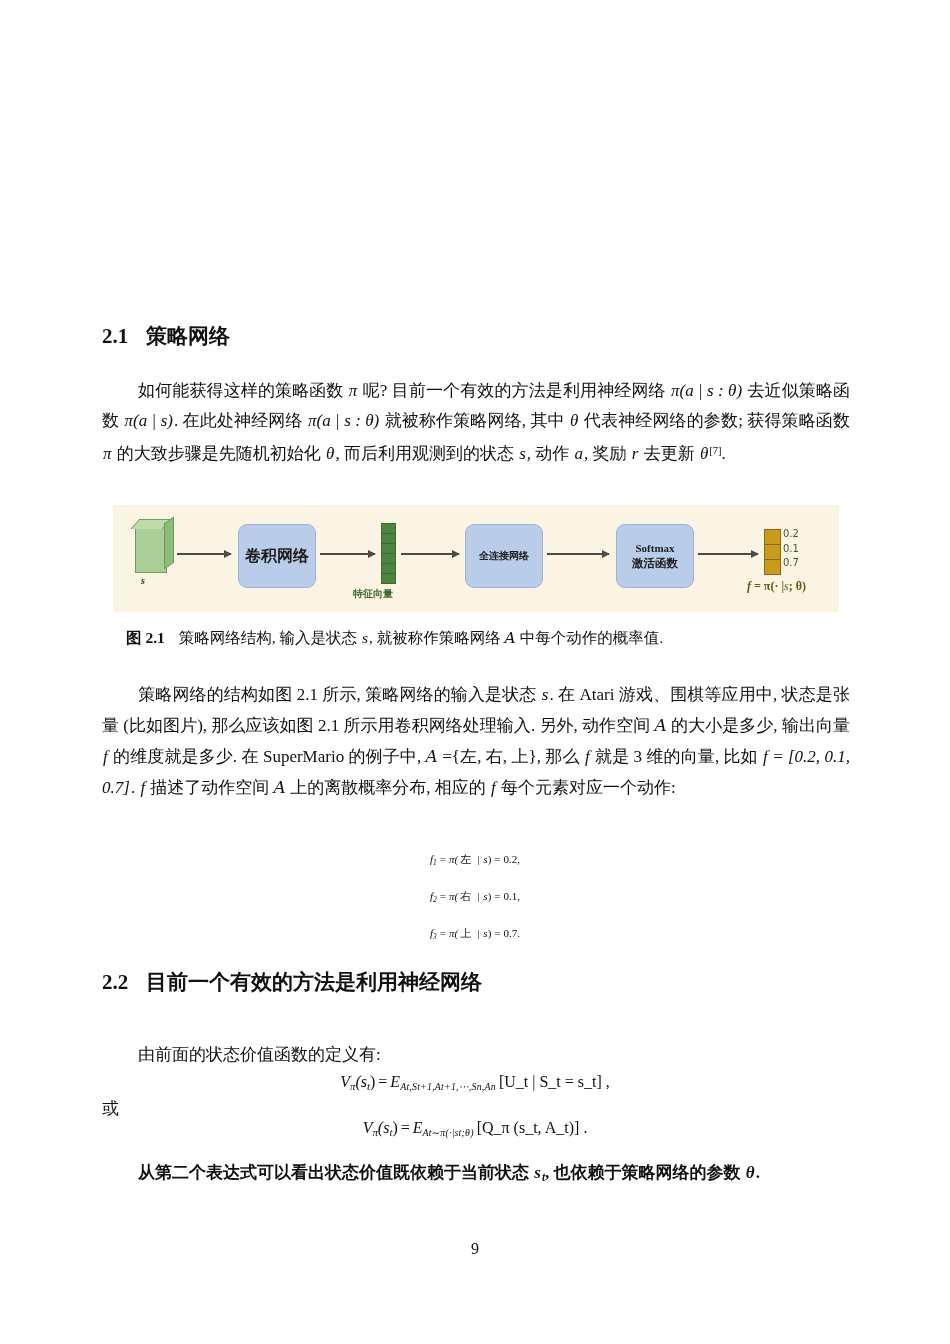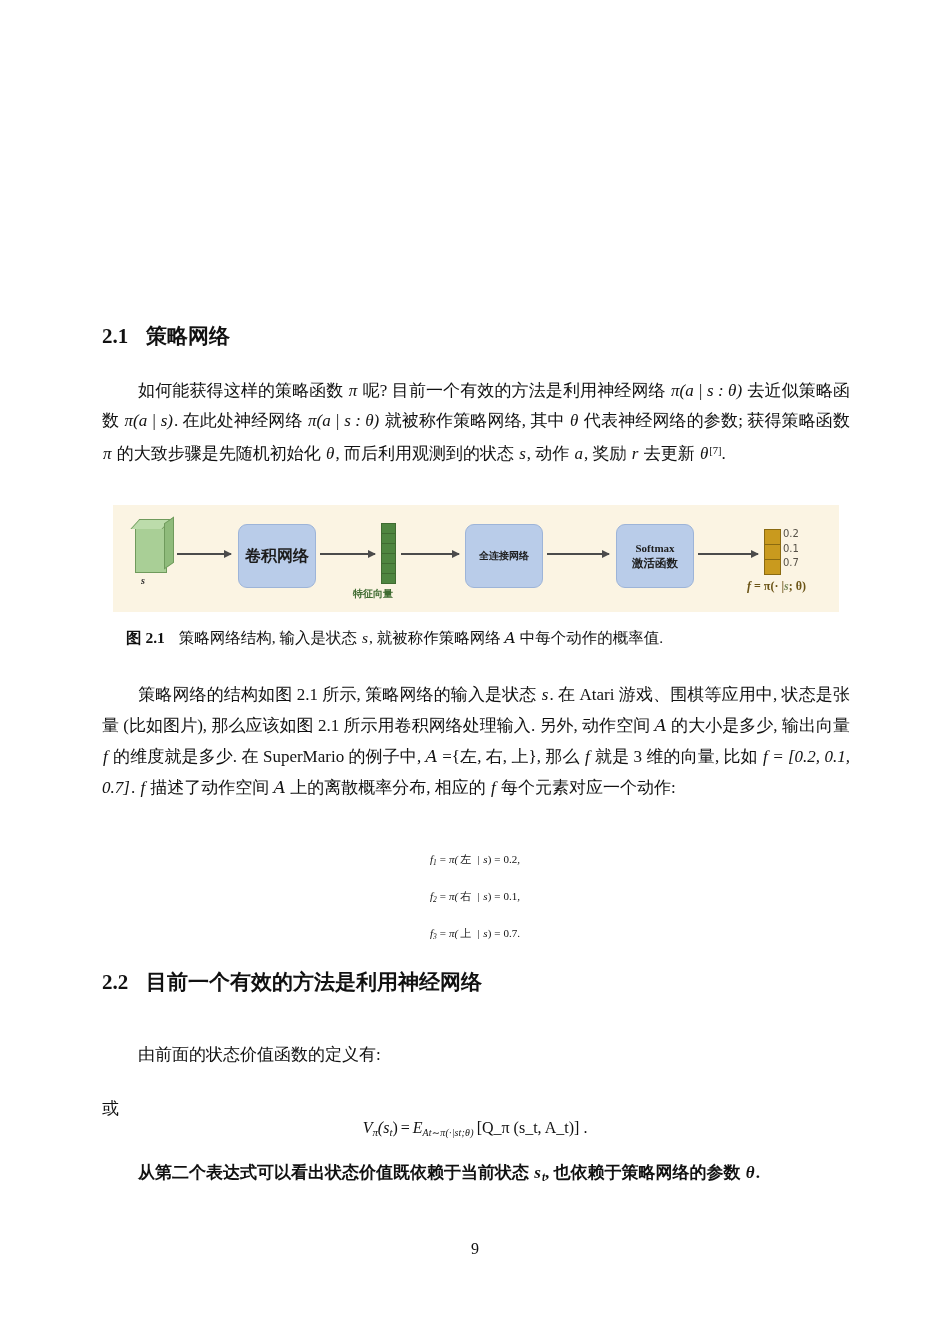--- a/index.html
+++ b/index.html
@@ -391,20 +391,25 @@
   </div>
 
   <div class="section-heading" id="sec-2-2">
     <span class="num">2.2</span><span class="sec-gap"></span><span>目前一个有效的方法是利用神经网络</span>
   </div>
 
   <div class="para" id="para-3">
     <span class="indent"></span><span>由前面的状态价值函数的定义有:</span>
   </div>
 
+  <div class="eq" id="eq-v1">
+    <span class="eqtext">
+      <span class="mi">V</span><sub class="sb">π</sub><span class="mi">(s</span><sub class="sb">t</sub><span class="up">)</span><span class="op">=</span><span class="mi">E</span><sub class="sub-long">At,St+1,At+1,⋯,Sn,An</sub><span class="up" style="padding-left:3px;">[U_t | S_t = s_t] ,</span>
+    </span>
+  </div>
 
   <div class="alt-line">或</div>
 
   <div class="eq" id="eq-v2">
     <span class="eqtext">
       <span class="mi">V</span><sub class="sb">π</sub><span class="mi">(s</span><sub class="sb">t</sub><span class="up">)</span><span class="op">=</span><span class="mi">E</span><sub class="sub-long">At∼π(·|st;θ)</sub><span class="up" style="padding-left:3px;">[Q_π (s_t, A_t)] .</span>
     </span>
   </div>
 
   <div class="para" id="para-4">

